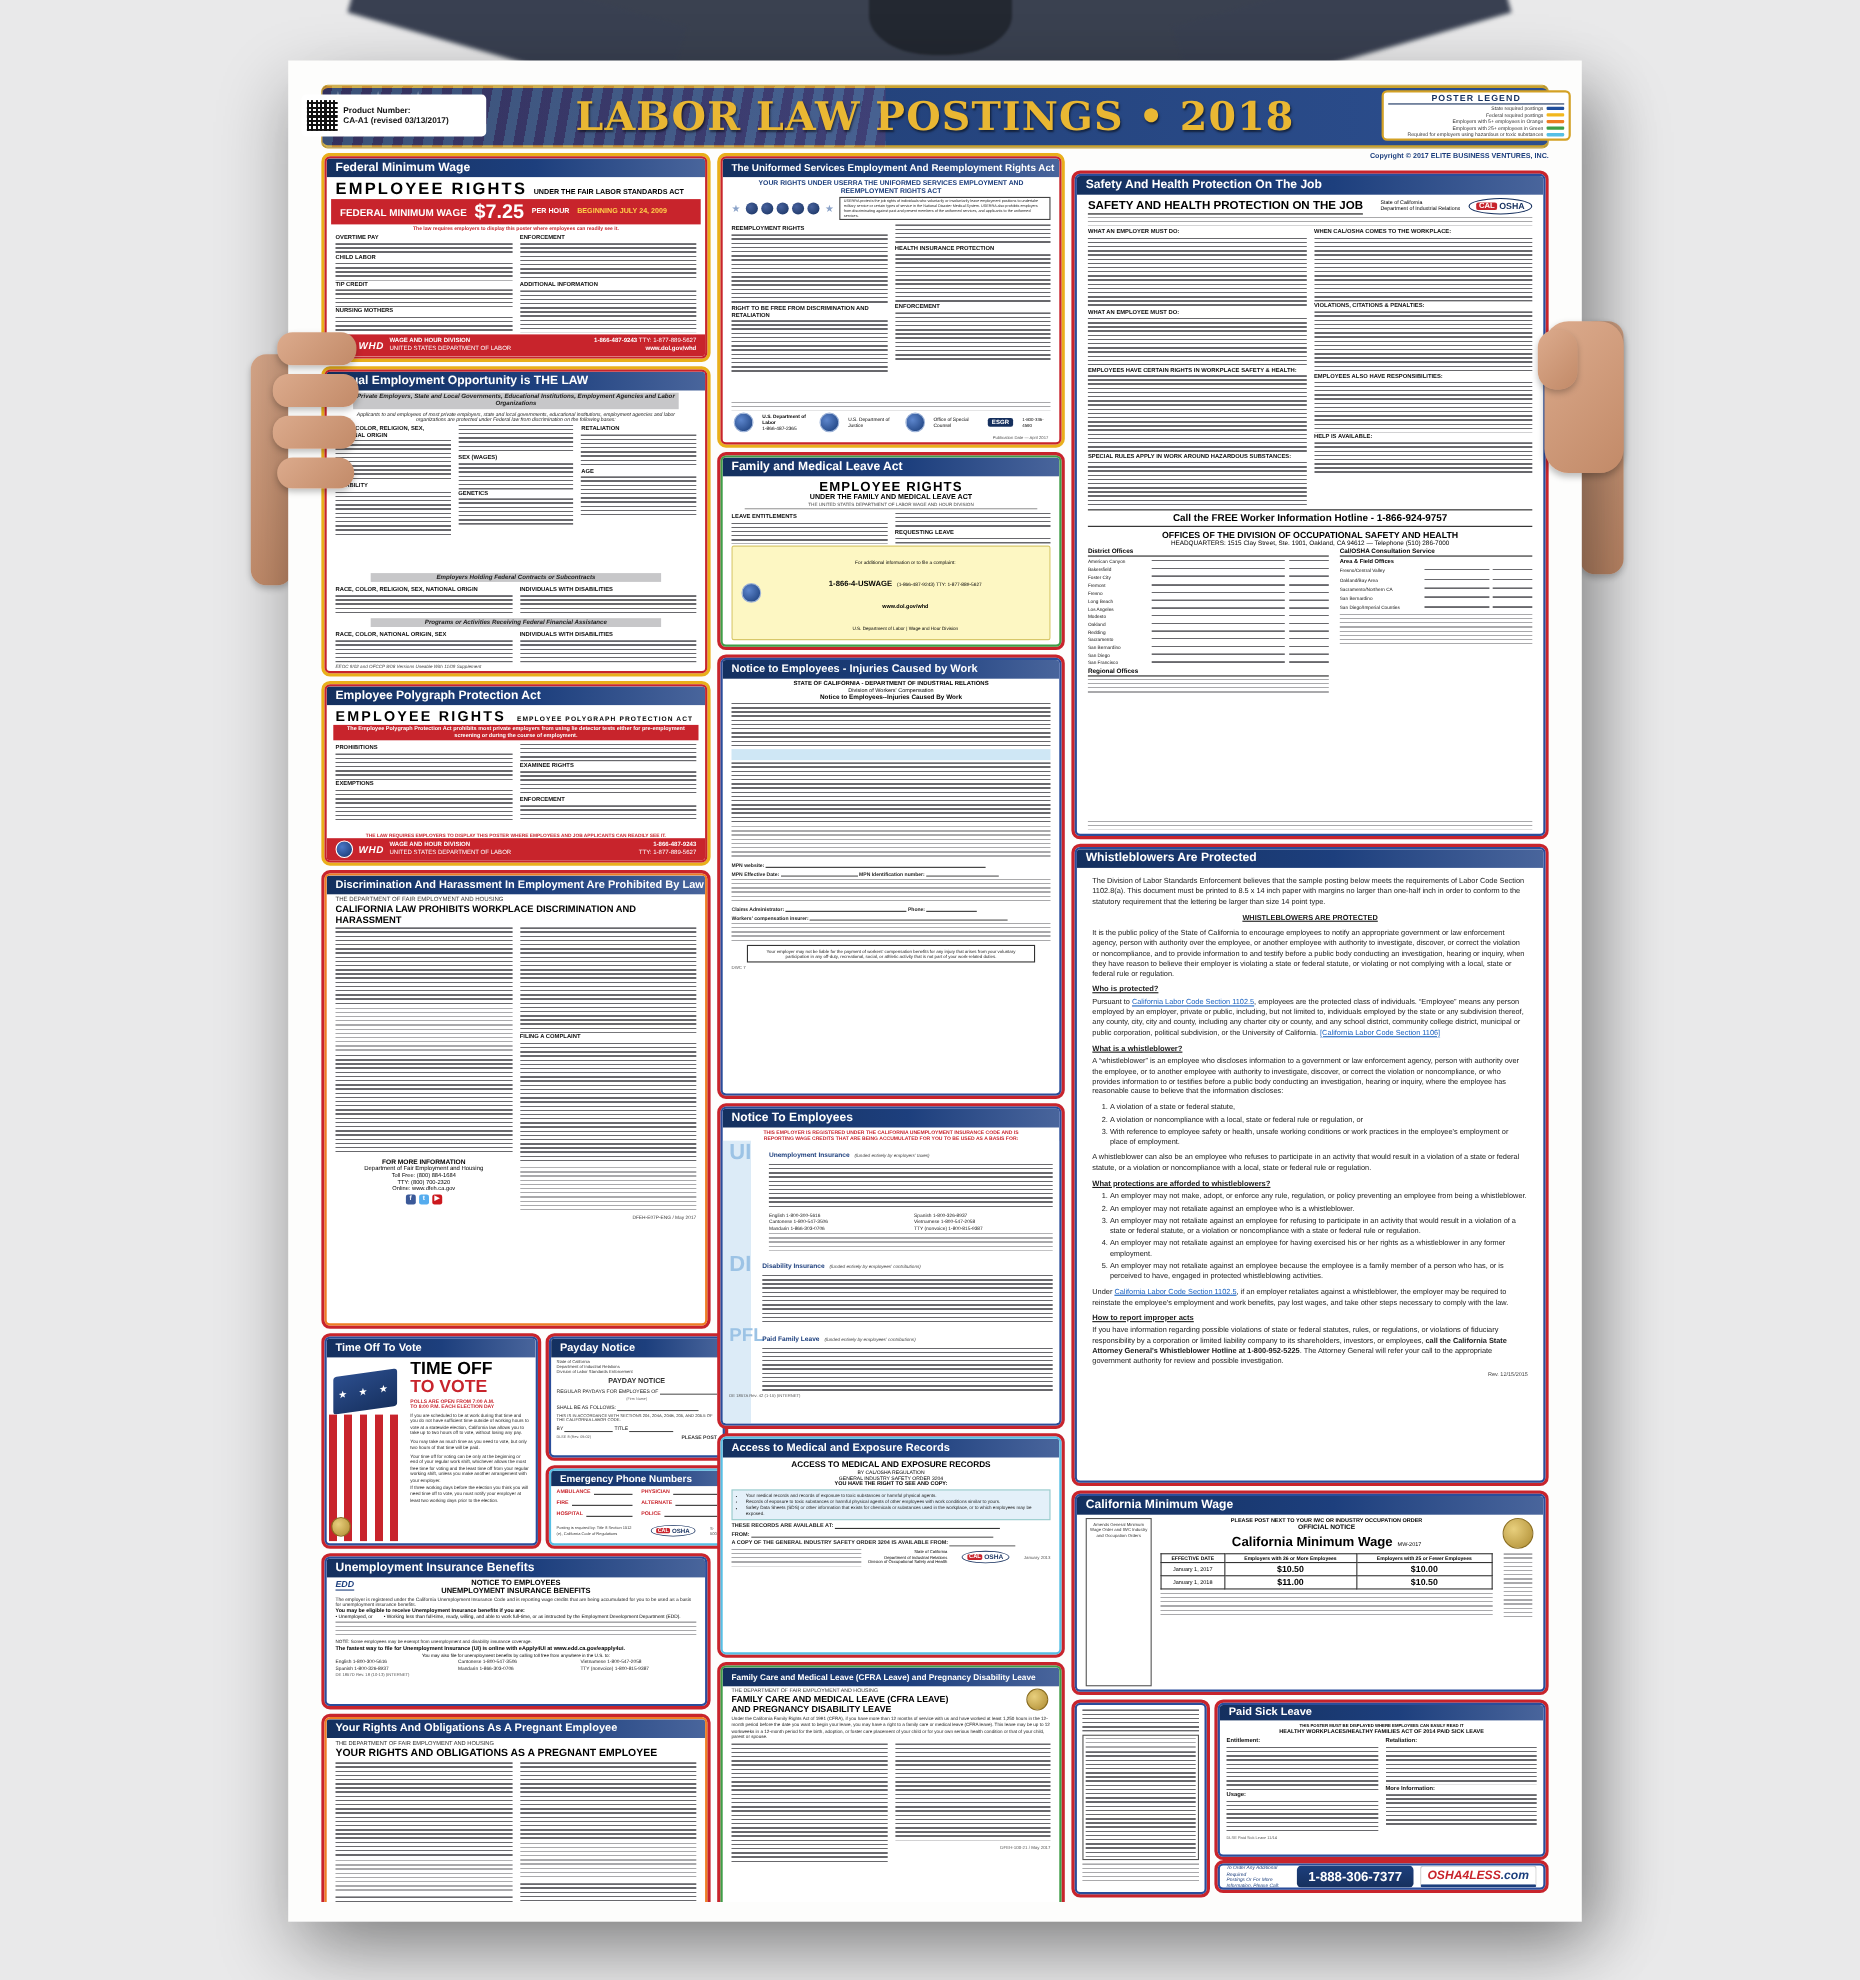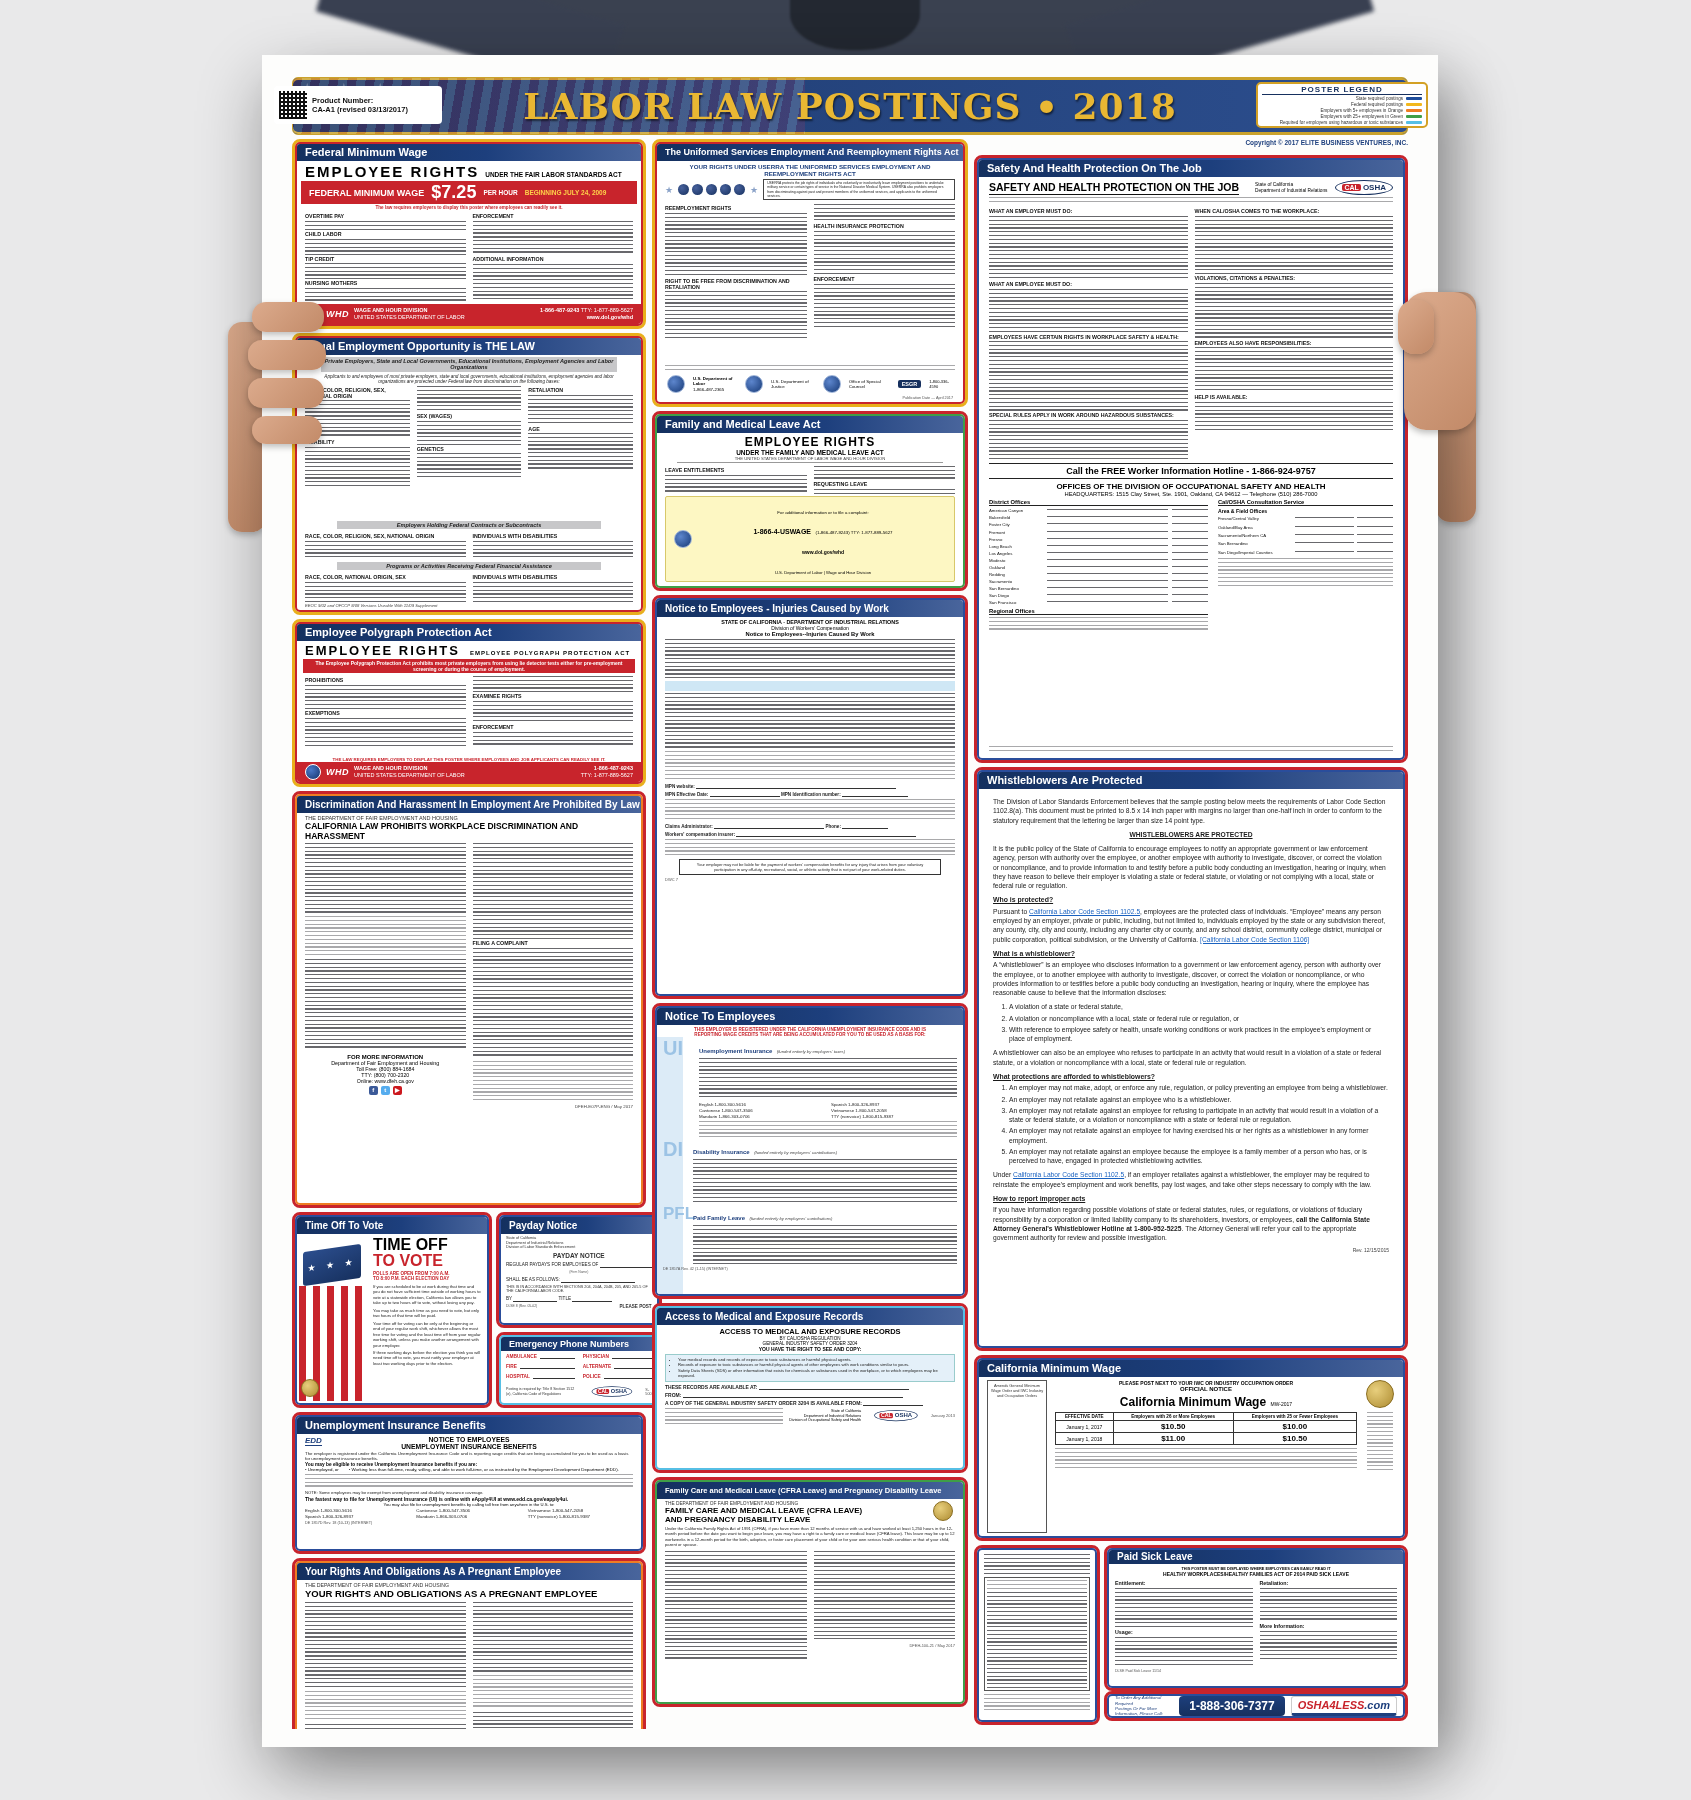--- a/index.html
+++ b/index.html
@@ -620,21 +620,21 @@
                 <span class="b navy" style="font-size:6px">Paid Family Leave</span>
                 <span class="i" style="font-size:4.2px;color:#444">(funded entirely by employees' contributions)</span>
                 <span class="gk" style="display:block;height:40px;margin-top:1px"></span>
               </span>
             </div>
             <div style="font-size:3.8px;color:#555;margin-top:2px">DE 1857A Rev. 42 (1-15) (INTERNET)</div>
           </div>
         </div>
       </section>
 
-      <section class="sec cyn" style="height:170px">
+      <section class="sec cyn" style="height:204px">
         <div class="inner">
           <div class="hd" style="font-size:10px">Access to Medical and Exposure Records</div>
           <div class="bd" style="padding:2px 8px">
             <div class="ctr b" style="font-size:7.5px">ACCESS TO MEDICAL AND EXPOSURE RECORDS</div>
             <div class="ctr" style="font-size:4.6px">BY CAL/OSHA REGULATION</div>
             <div class="ctr" style="font-size:4.6px"><span>GENERAL INDUSTRY SAFETY ORDER 3204</span></div>
             <div class="ctr b" style="font-size:5px">YOU HAVE THE RIGHT TO SEE AND COPY:</div>
             <ul style="background:#e4f0f9;border:.8px solid #9cc;margin:2px 0;padding:2px 2px 2px 12px;font-size:4.2px;color:#222;line-height:1.3">
               <li>Your medical records and records of exposure to toxic substances or harmful physical agents.</li>
               <li>Records of exposure to toxic substances or harmful physical agents of other employees with work conditions similar to yours.</li>

